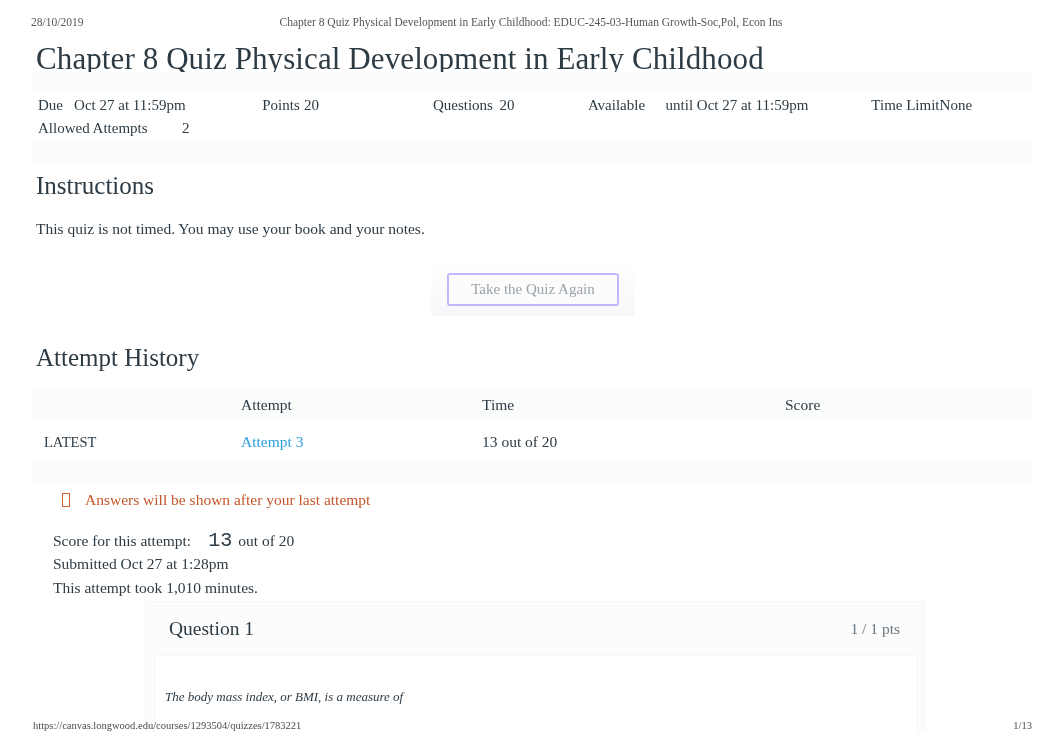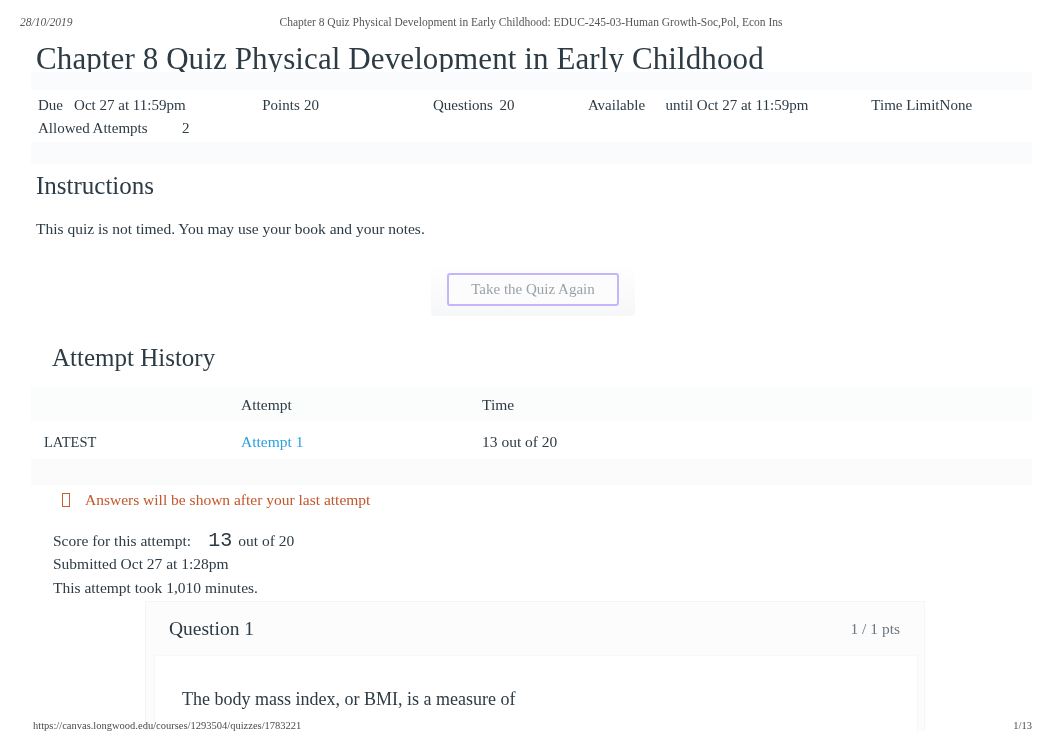--- a/index.html
+++ b/index.html
@@ -19,21 +19,21 @@
   }
 
   
   .print-header {
     position: absolute;
     top: 16px; left: 0; right: 0;
     height: 16px;
     font-size: 11.5px;
     color: #55565a;
   }
-  .print-date { position: absolute; left: 20px; top: 0; white-space: nowrap; font-style: italic; }
+  .print-date { position: absolute; left: 31px; top: 0; white-space: nowrap; }
   .print-title {
     position: absolute; left: 0; right: 0; top: 0;
     text-align: center;
     white-space: nowrap;
   }
 
   
   .quiz-title {
     position: absolute;
     left: 36px; top: 41px;
@@ -123,21 +123,21 @@
     font-size: 15px;
     font-family: "Liberation Serif", "DejaVu Serif", serif;
     display: flex;
     align-items: center;
     justify-content: center;
     cursor: pointer;
     white-space: nowrap;
   }
 
   
-  #attempt-history-heading { top: 344px; margin-left: 16px; }
+  #attempt-history-heading { top: 344px; }
 
   .history-wrap {
     position: absolute;
     left: 31px; top: 386px;
     width: 1001px;
   }
   .hist-band-top { height: 10px; background: #fbfcfc; }
   .hist-head {
     display: flex;
     align-items: baseline;
@@ -237,24 +237,25 @@
   .question-body {
     position: absolute;
     left: 8px; top: 53px;
     width: 764px; height: 77px;
     background: #ffffff;
     border: 1px solid #f6f7f8;
     border-bottom: none;
   }
   .question-text {
     position: absolute;
-    left: 27px; top: 33px;
-    font-size: 18px;
-    color: #2d3b45;
-    white-space: nowrap;
+    left: 10px; top: 33px;
+    font-size: 13px;
+    color: #2d3b45;
+    white-space: nowrap;
+    font-style: italic;
   }
 
   
   .print-footer {
     position: absolute;
     left: 0; right: 0; bottom: 17px;
     height: 14px;
     font-size: 10.5px;
     color: #4a4b4f;
   }
@@ -303,25 +304,26 @@
   <div class="retake-btn">Take the Quiz Again</div>
 
   <h2 class="section-heading" id="attempt-history-heading">Attempt History</h2>
 
   <div class="history-wrap">
     <div class="hist-band-top"></div>
     <div class="hist-head">
       <span class="c-latest"></span>
       <span class="c-attempt">Attempt</span>
       <span class="c-time">Time</span>
+      <span class="c-score">Score</span>
     </div>
     <div class="hist-band-mid"></div>
     <div class="hist-row">
       <span class="c-latest latest-tag">LATEST</span>
-      <span class="c-attempt"><a class="attempt-link">Attempt 1</a></span>
+      <span class="c-attempt"><a class="attempt-link">Attempt 3</a></span>
       <span class="c-score">13 out of 20</span>
     </div>
     <div class="hist-band-bot"></div>
   </div>
 
   <div class="answers-note">
     <span class="tofu-icon"></span>
     <span>Answers will be shown after your last attempt</span>
   </div>
 

